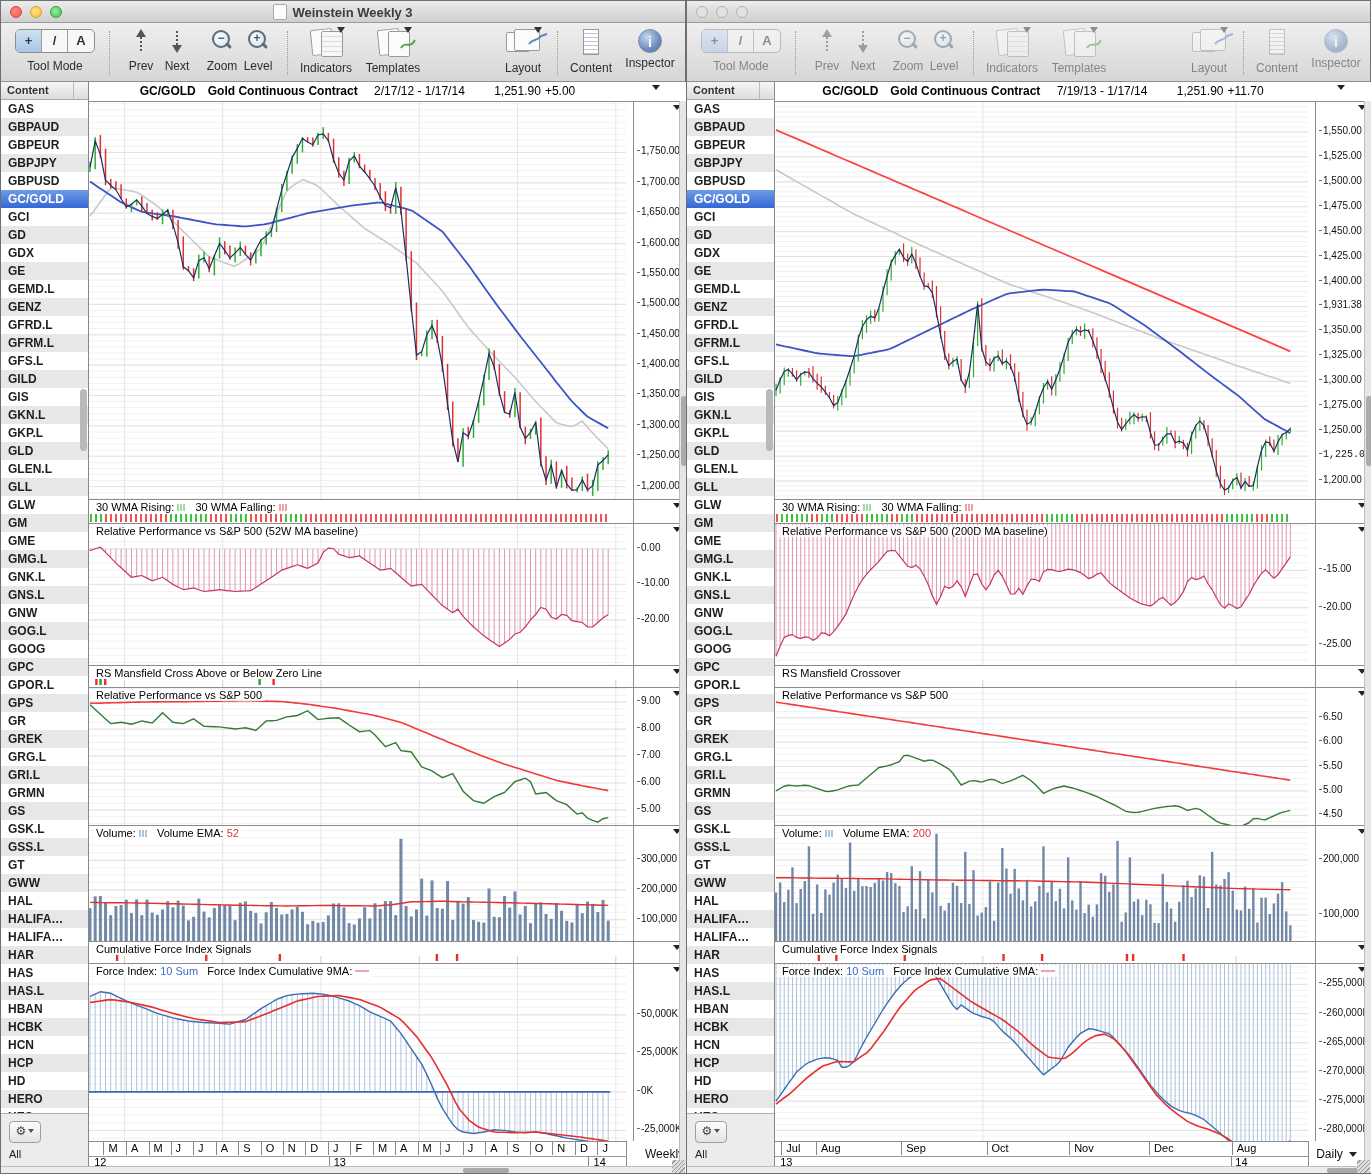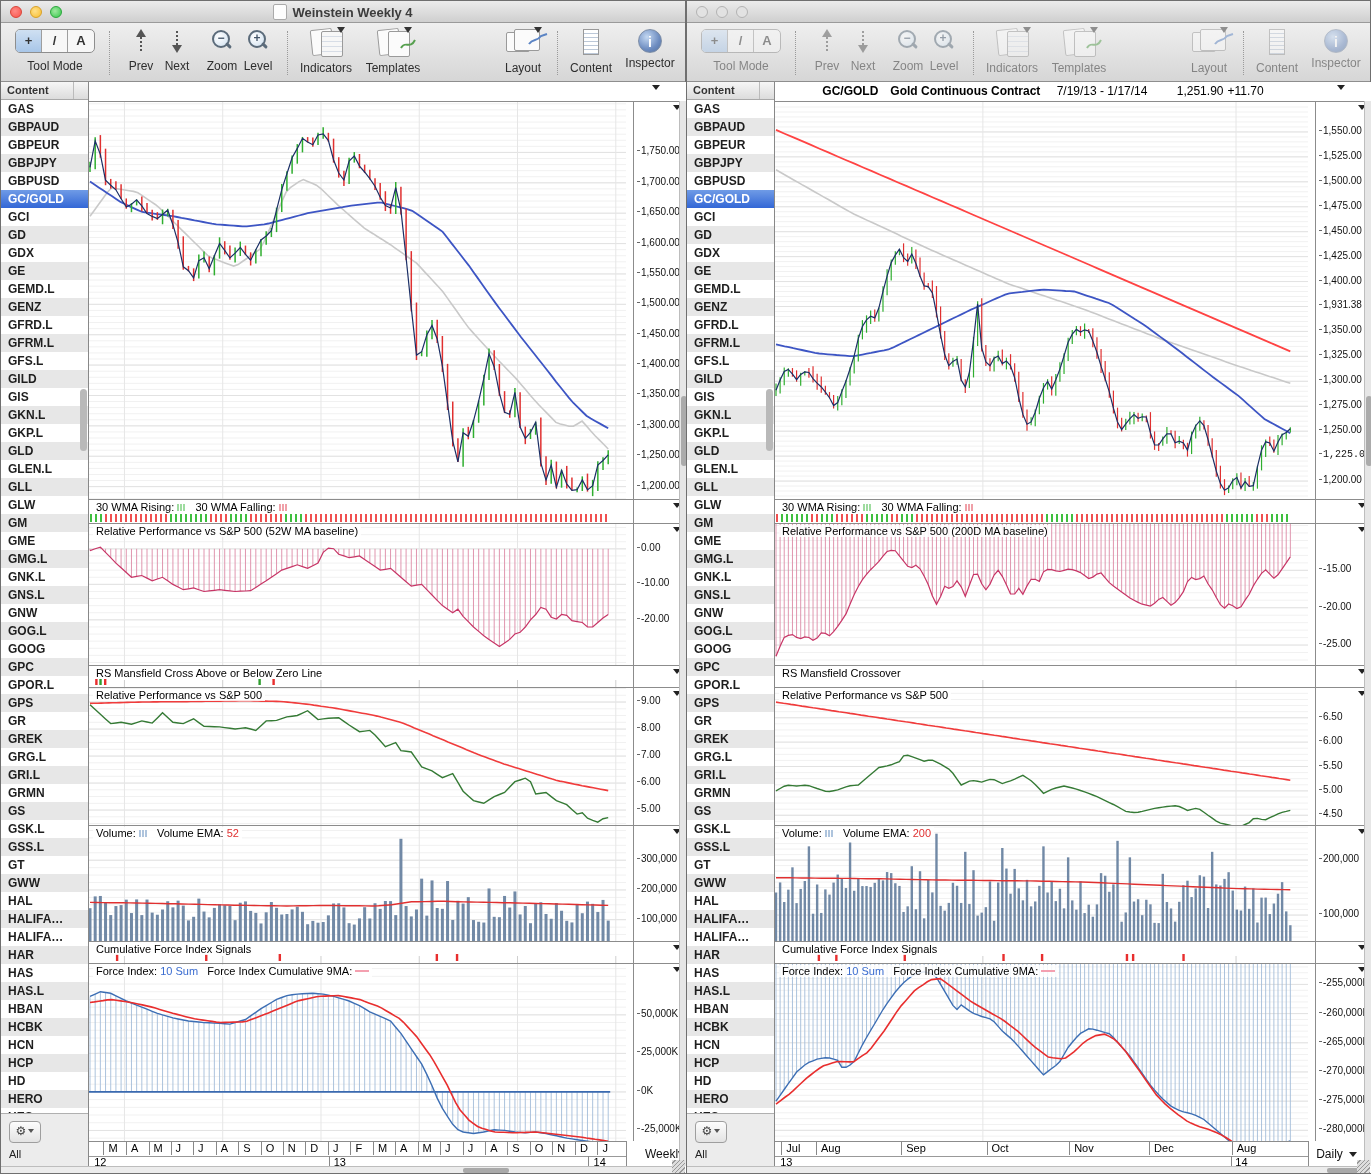--- a/index.html
+++ b/index.html
@@ -98,21 +98,21 @@
 </head>
 <body>
 
 <div id="stage">
 
   <div class="win" id="win-left" style="left:0;width:686px;">
     <div class="titlebar">
       <span class="tl red"></span>
       <span class="tl yel"></span>
       <span class="tl grn"></span>
-      <div class="wtitle"><span class="doc-ic"><i></i><i></i><i></i></span><span>Weinstein Weekly 4</span></div>
+      <div class="wtitle"><span class="doc-ic"><i></i><i></i><i></i></span><span>Weinstein Weekly 3</span></div>
     </div>
     <div class="toolbar">
       <div class="tbitem" style="left:8px;width:92px;">
         <span class="seg"><span class="on">+</span><span>/</span><span>A</span></span>
         <span class="lbl">Tool Mode</span>
       </div>
       <div class="tbsep" style="left:108px;"></div>
       <div class="tbitem" style="left:122px;width:36px;"><span class="arrowic up"><b></b><i></i></span><span class="lbl">Prev</span></div>
       <div class="tbitem" style="left:158px;width:36px;"><span class="arrowic dn"><b></b><i></i></span><span class="lbl">Next</span></div>
       <div class="tbitem" style="left:202px;width:38px;"><span class="mag"><b>−</b><i></i></span><span class="lbl">Zoom</span></div>
@@ -212,20 +212,25 @@
           <div class="sbrow">HES</div>
         </div>
       <div class="sbscroll" style="top:307px;height:62px;"></div>
       <div class="sbfooter">
         <div class="gearbtn"><span>⚙</span><i></i></div>
         <div class="all">All</div>
       </div>
     </div>
     <div class="main" id="left-main" style="left:88px;width:598px;">
       <div class="inforow">
+        <div class="seggrp">
+          <b>GC/GOLD</b><span style="margin:0 6px;"></span><b>Gold Continuous Contract</b>
+          <span>2/17/12 - 1/17/14</span>
+          <span style="margin-right:4px;">1,251.90</span><span style="margin:0;">+5.00</span>
+        </div>
         <span class="disc" style="right:14px;"></span>
       </div>
       <div id="left-panels">
           <div class="panel" style="top: 19px; height: 398px;">
             <svg width="537" height="398" class="plot">
               <line x1="0" y1="1.8229007633587786" x2="537" y2="1.8229007633587786" stroke="#f1f1f1" stroke-width="1"></line>
               <line x1="0" y1="7.899236641221374" x2="537" y2="7.899236641221374" stroke="#f1f1f1" stroke-width="1"></line>
               <line x1="0" y1="13.97557251908397" x2="537" y2="13.97557251908397" stroke="#f1f1f1" stroke-width="1"></line>
               <line x1="0" y1="20.051908396946565" x2="537" y2="20.051908396946565" stroke="#f1f1f1" stroke-width="1"></line>
               <line x1="0" y1="26.128244274809163" x2="537" y2="26.128244274809163" stroke="#f1f1f1" stroke-width="1"></line>

